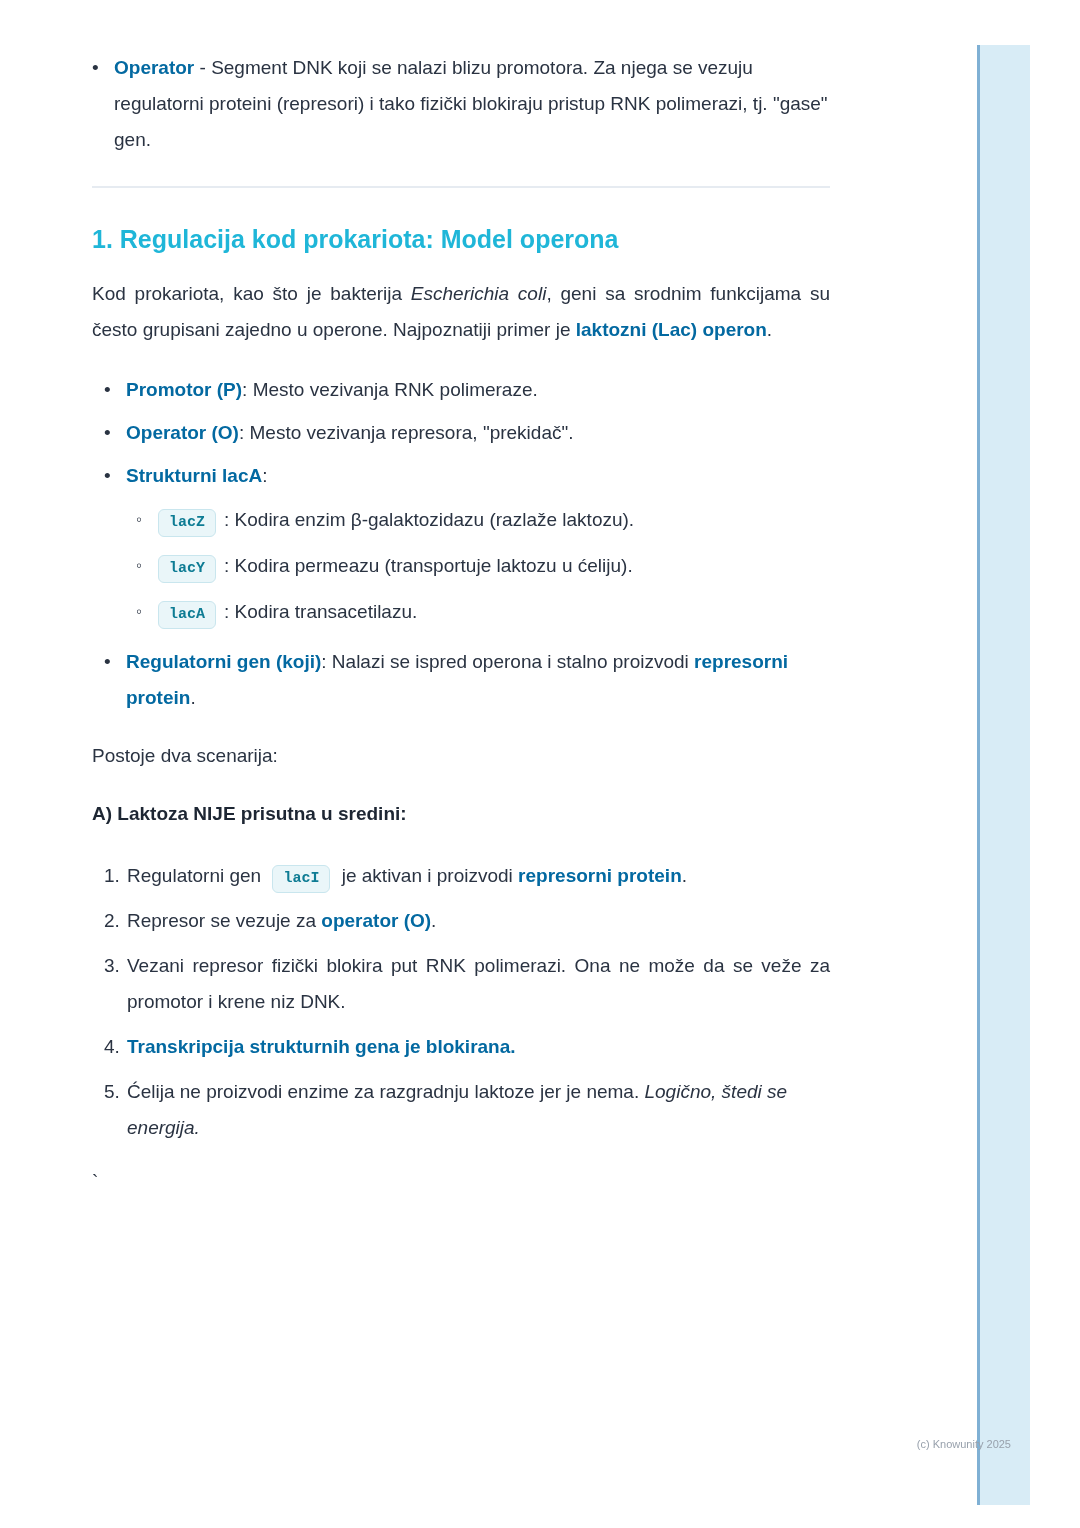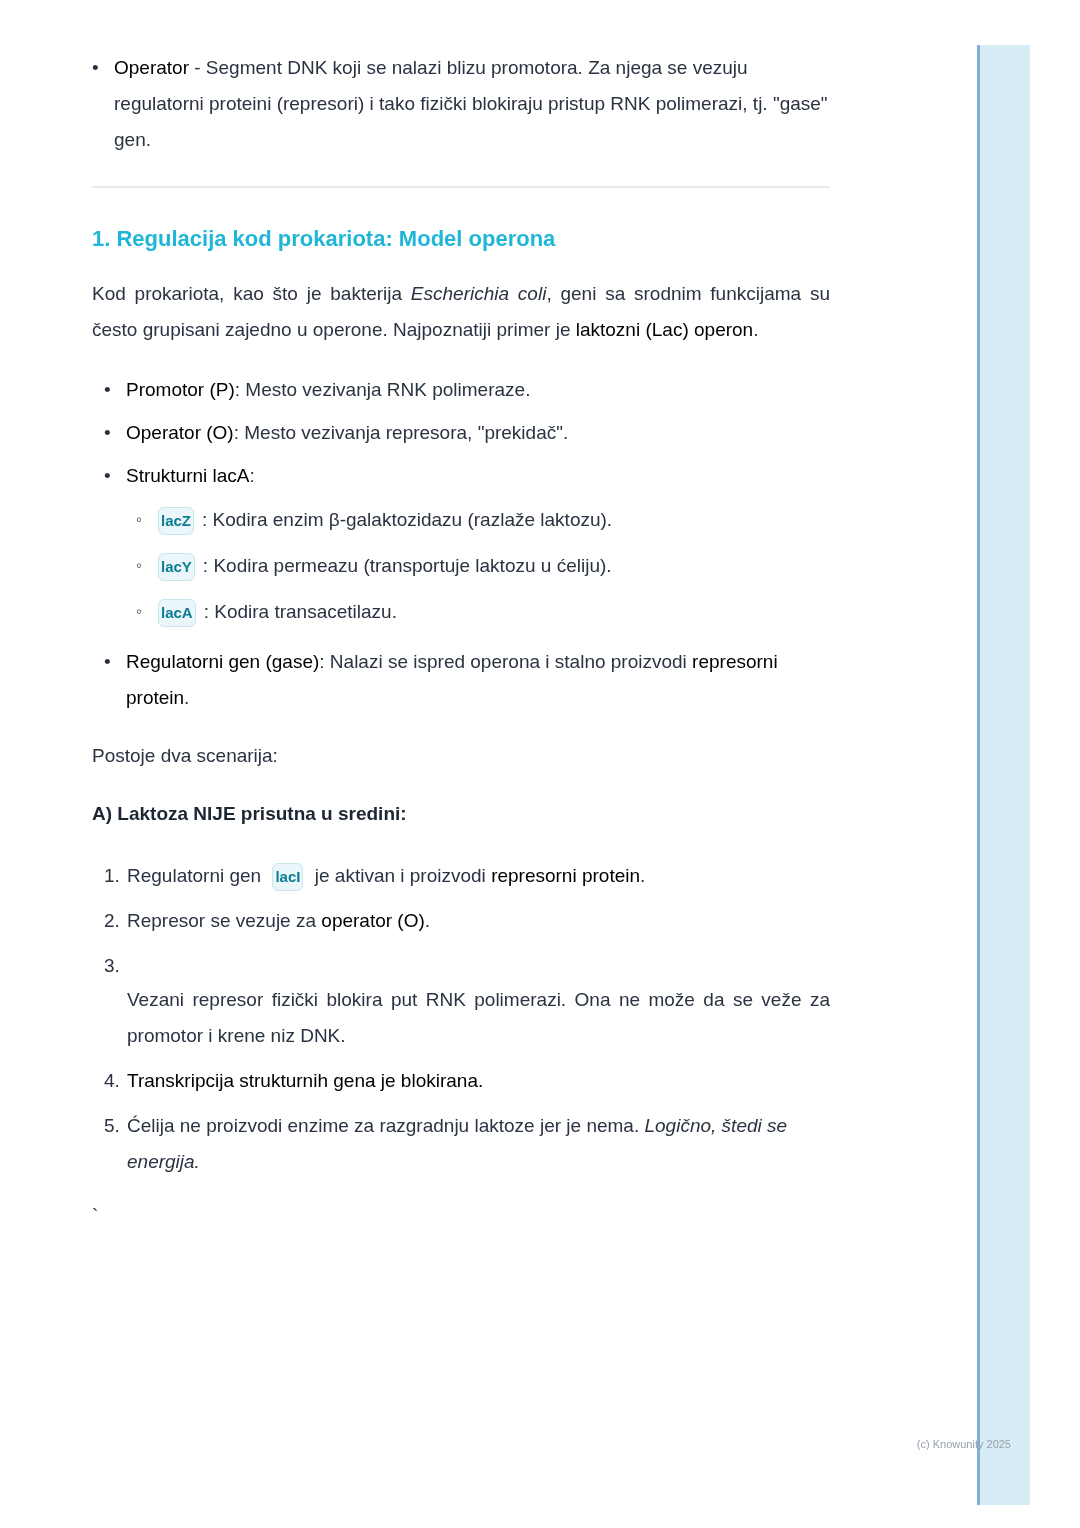--- a/index.html
+++ b/index.html
@@ -9,58 +9,58 @@
     font-family: "Liberation Sans", sans-serif;
   }
   .page {
     position: absolute; inset: 0; background: #ffffff; overflow: hidden;
     color: #2a3342;
   }
   .content {
     position: absolute; left: 92px; top: 50px; width: 738px;
     font-size: 19px; line-height: 36px;
   }
-  strong { font-weight: 400; color: #000000; }
+  strong { font-weight: 700; color: #0369a1; }
   em { font-style: italic; }
-  .justify { text-align: justify; margin-top: 34px; }
+  .justify { text-align: justify; }
 
   .bullet-item { display: flex; }
   .marker {
     flex: 0 0 22px; width: 22px; color: #2a3342;
   }
   .marker.hollow { font-size: 17px; }
   .li-text { flex: 1; }
 
   .divider { height: 2px; background: #e6ebf1; margin-top: 28px; }
 
   .h1 {
     margin-top: 34px; font-size: 34px; line-height: 44px;
     font-weight: 700; color: #1fb6d8; letter-spacing: -0.3px;
   }
   .h2 {
-    margin-top: 34px; font-size: 22px; line-height: 34px;
+    margin-top: 34px; font-size: 25px; line-height: 34px;
     font-weight: 700; color: #1fb6d8;
   }
   .para { margin-top: 22px; }
   .para.tight { margin-top: 20px; }
   .bold-line { font-weight: 700; color: #1d2633; }
 
   .ul { margin-top: 24px; padding-left: 12px; }
   .ul > .bullet-item { margin-bottom: 7px; }
   .sub-ul { margin: 8px 0 6px 32px; padding-left: 0; }
   .sub-ul .bullet-item { margin-bottom: 10px; }
   .ul > .bullet-item.reg { margin-top: 14px; }
 
   .chip {
     display: inline-block;
-    font-family: Liberation Sans, sans-serif;
+    font-family: Liberation Mono, monospace;
     font-size: 15px; font-weight: 700; line-height: 22px;
     color: #0e7c94; background: #eaf6f9;
     border: 1px solid #c9e6ee; border-radius: 6px;
-    padding: 2px 2px; margin-right: 8px; vertical-align: baseline;
+    padding: 2px 10px; margin-right: 8px; vertical-align: baseline;
   }
   .chip.inline { margin: 0 6px; }
 
   .ol { margin-top: 26px; padding-left: 12px; }
   .ol-item { display: flex; margin-bottom: 9px; }
   .num { flex: 0 0 23px; width: 23px; color: #2a3342; }
 
   .stray { margin-top: 18px; font-size: 19px; }
 
   .side-strip {
@@ -121,21 +121,21 @@
           <div class="li-text"><span class="chip">lacY</span><span>: Kodira permeazu (transportuje laktozu u ćeliju).</span></div>
         </div>
         <div class="bullet-item">
           <span class="marker hollow">◦</span>
           <div class="li-text"><span class="chip">lacA</span><span>: Kodira transacetilazu.</span></div>
         </div>
       </div>
 
       <div class="bullet-item reg">
         <span class="marker">•</span>
-        <div class="li-text"><strong>Regulatorni gen (gase)</strong><span>: Nalazi se ispred operona i stalno proizvodi </span><strong>represorni protein</strong><span>.</span></div>
+        <div class="li-text"><strong>Regulatorni gen (koji)</strong><span>: Nalazi se ispred operona i stalno proizvodi </span><strong>represorni protein</strong><span>.</span></div>
       </div>
     </div>
 
     <p class="para">Postoje dva scenarija:</p>
 
     <p class="para bold-line">A) Laktoza NIJE prisutna u sredini:</p>
 
     <div class="ol">
 
       <div class="ol-item">

